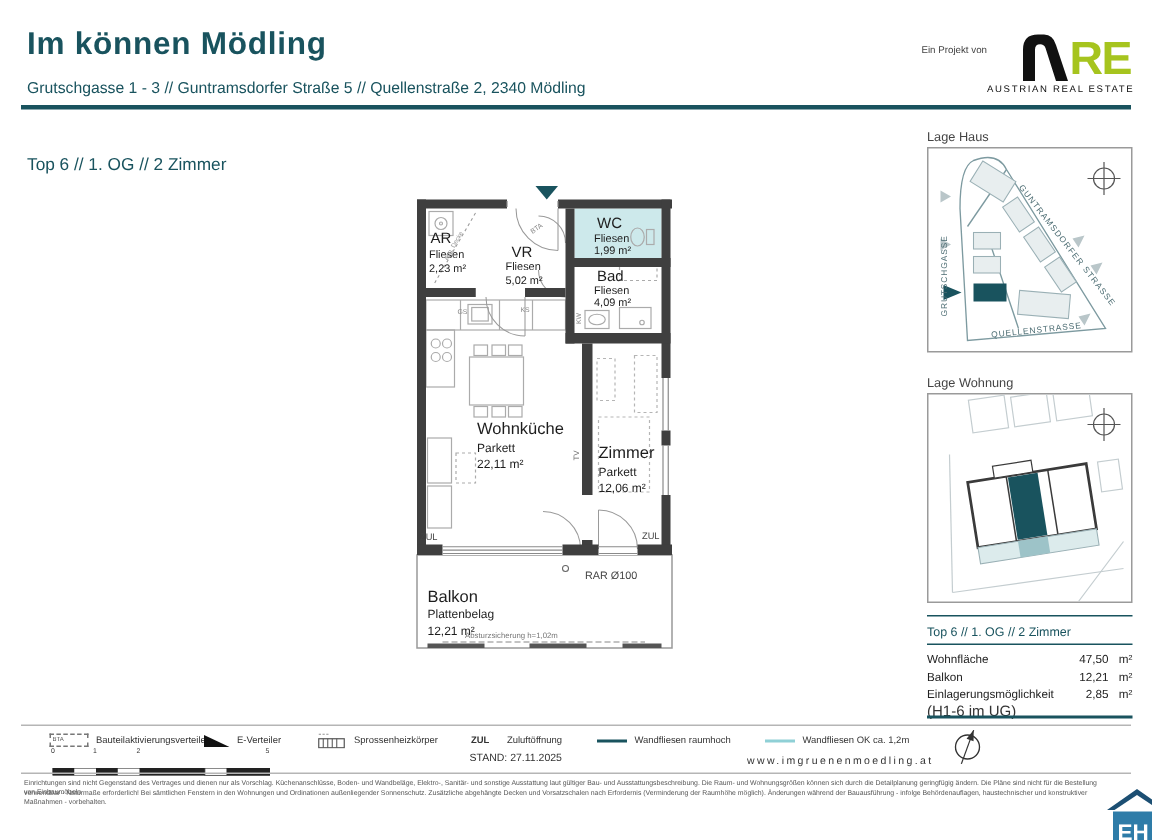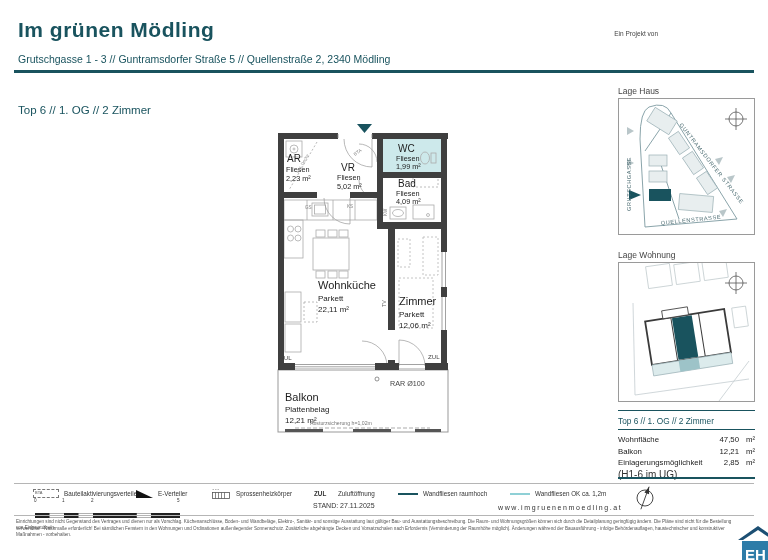--- a/index.html
+++ b/index.html
@@ -36,24 +36,33 @@
   .mbm-sub { font-size:4px; letter-spacing:1.2px; color:#C18A5A; text-align:right; margin-top:-2px; }
   .website { font-size:7px; color:#333; letter-spacing:1.6px; }
   .stand { font-size:7px; color:#333; }
   .scalenum { font-size:4.6px; color:#333; position:absolute; top:-6px; }
 </style>
 </head>
 <body>
 
 <div class="page">
 
-  <div class="abs title teal">Im grünen Mödling</div>
+  <div class="abs title teal">Im können Mödling</div>
   <div class="abs address teal">Grutschgasse 1 - 3 // Guntramsdorfer Straße 5 // Quellenstraße 2, 2340 Mödling</div>
   <div class="abs projnote">Ein Projekt von</div>
 
+  <div class="abs arelogo">
+    <div class="arerow">
+      <svg width="34" height="34" viewBox="0 0 34 34">
+        <path d="M 3 34 L 3 13 Q 3 3 13 3 L 17 3 Q 23 3 25 10 L 33 34 L 25 34 L 18 12 Q 17 9.5 14.5 9.5 Q 11 9.5 11 13 L 11 34 Z" fill="#111"></path>
+      </svg>
+      <span class="are-re">RE</span>
+    </div>
+    <div class="arecap">AUSTRIAN REAL ESTATE</div>
+  </div>
 
   <div class="abs rule"></div>
 
   <div class="abs unit2 teal">Top 6 // 1. OG // 2 Zimmer</div>
 
   <svg class="abs" style="left:263px; top:110px;" width="300" height="340" viewBox="-2 -2 300 340">
 
     <rect x="13" y="258" width="170" height="62" fill="#fff" stroke="#999" stroke-width="1"></rect>
     <rect x="20" y="317" width="38" height="3" fill="#555"></rect>
     <rect x="88" y="317" width="38" height="3" fill="#555"></rect>

